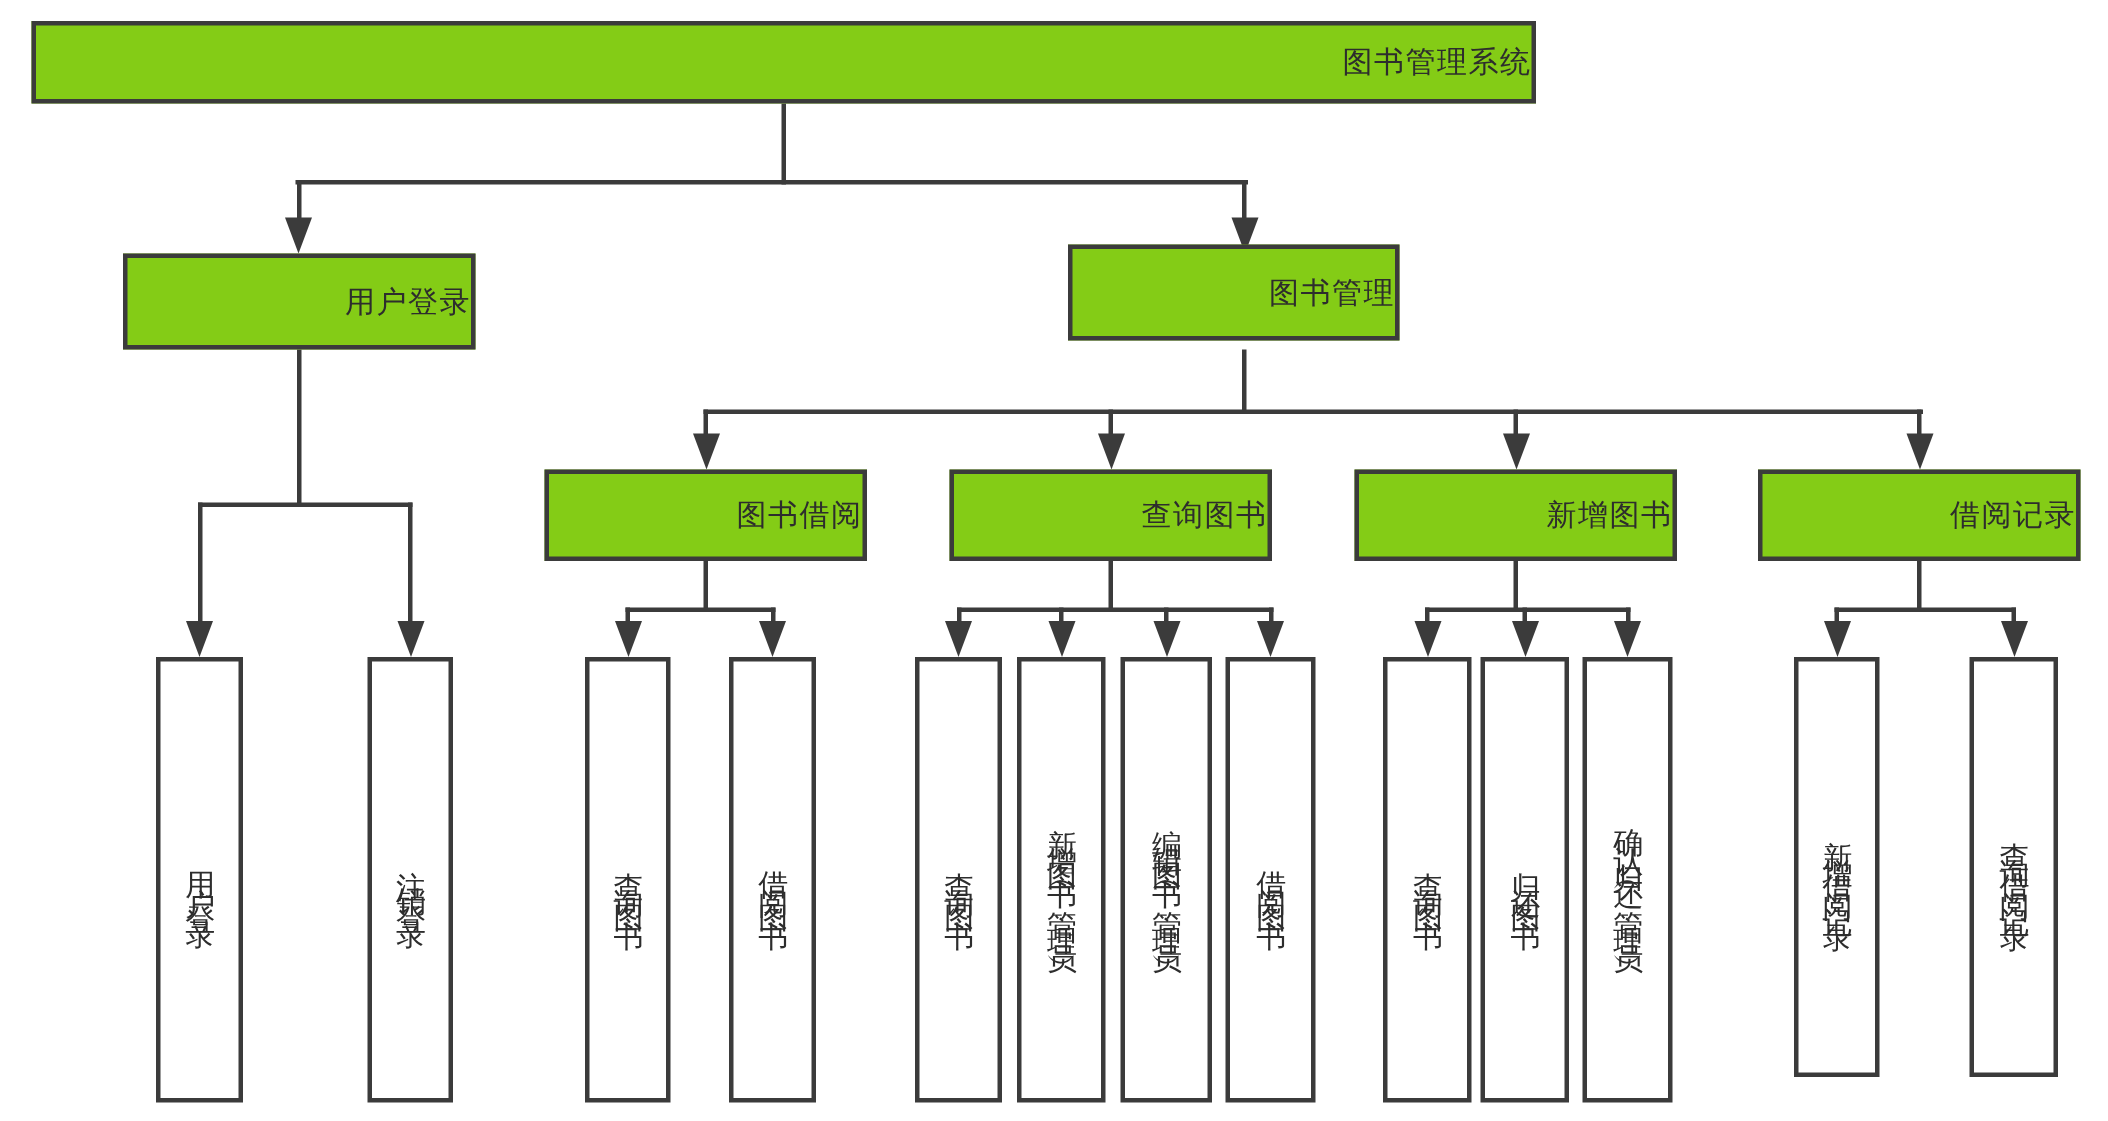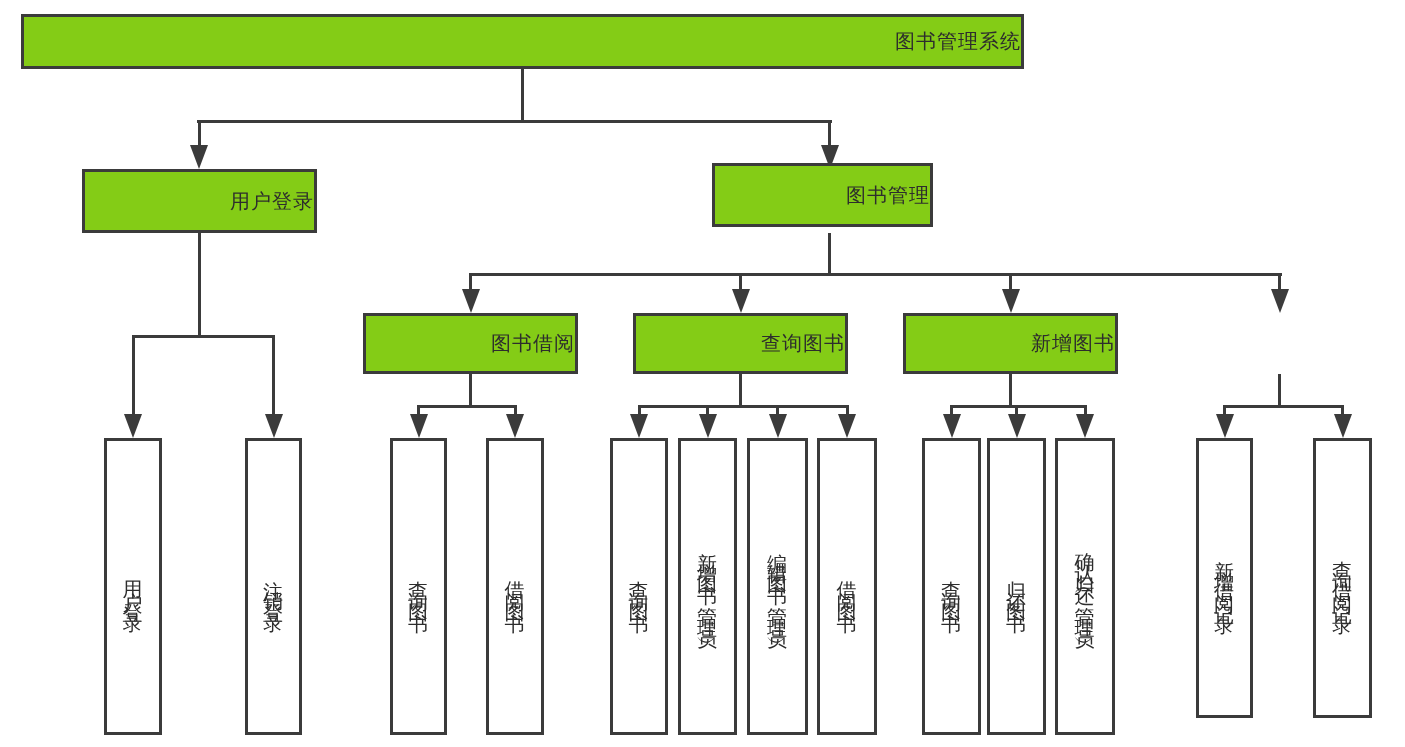--- a/index.html
+++ b/index.html
@@ -110,20 +110,23 @@
 
   <div class="node" style="left:363px;top:313px;width:215px;height:61px">
     <span>图书借阅</span>
   </div>
   <div class="node" style="left:633px;top:313px;width:215px;height:61px">
     <span>查询图书</span>
   </div>
   <div class="node" style="left:903px;top:313px;width:215px;height:61px">
     <span>新增图书</span>
   </div>
+  <div class="node" style="left:1172px;top:313px;width:215px;height:61px">
+    <span>借阅记录</span>
+  </div>
 
   <div class="leaf" style="left:104px;top:438px;width:58px;height:297px">
     <span>用户登录</span>
   </div>
   <div class="leaf" style="left:245px;top:438px;width:57px;height:297px">
     <span>注销登录</span>
   </div>
   <div class="leaf" style="left:390px;top:438px;width:57px;height:297px">
     <span>查询图书</span>
   </div>

